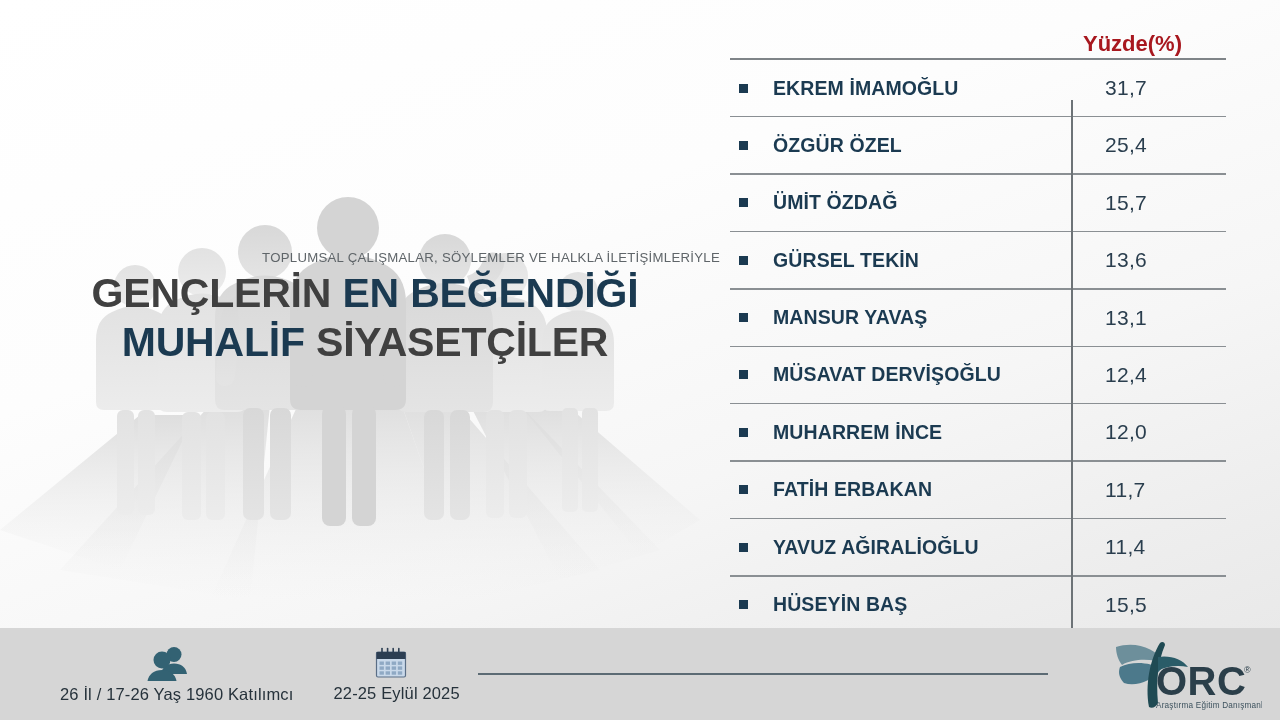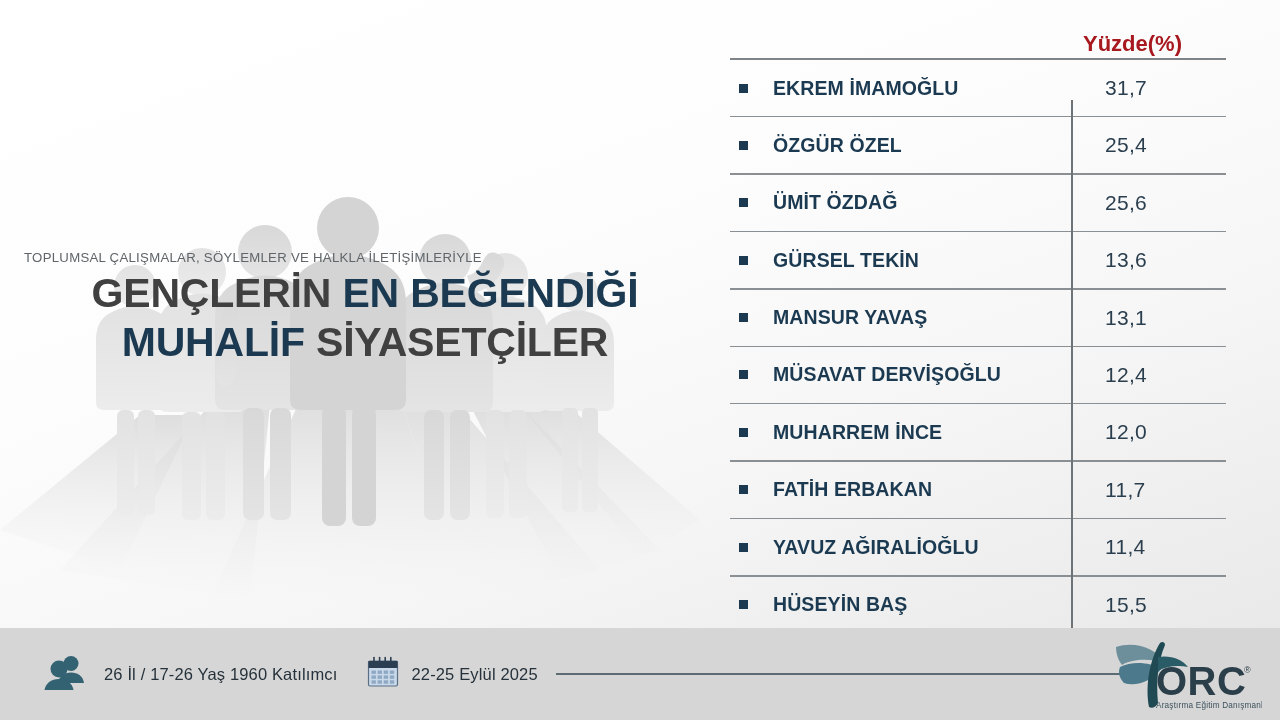--- a/index.html
+++ b/index.html
@@ -17,21 +17,21 @@
     position:absolute;left:0;top:0;width:1280px;height:720px;
     background:linear-gradient(160deg,#ffffff 0%,#fdfdfd 35%,#f6f6f6 62%,#eeeeee 80%,#e6e6e6 100%);
   }
   .bg-art{position:absolute;left:0;top:100px;width:720px;height:520px;}
   .bg-art svg{display:block;width:100%;height:100%;}
 
   
   .hero{position:absolute;left:0;top:250px;width:720px;}
   .hero-sub{
     font-size:13.2px;font-weight:400;letter-spacing:.28px;
-    color:#5f6569;text-align:left;white-space:nowrap;
+    color:#5f6569;text-align:right;white-space:nowrap;
     margin:0 0 4px 6px;padding-left:18px;
   }
   .hero-title{
     text-align:center;padding-left:10px;
     font-weight:700;font-size:41px;line-height:1.20;
     letter-spacing:-.2px;margin:0;
   }
   .hero-title .l{display:block;white-space:nowrap;}
   .c-red{color:#404040;}
   .c-navy{color:#1B3A51;}
@@ -76,21 +76,21 @@
 
   
   .footer{
     position:absolute;left:0;bottom:0;width:1280px;height:92px;
     background:#d6d6d6;
   }
   .footer-inner{
     position:absolute;left:0;top:0;width:1280px;height:92px;
     display:flex;align-items:center;
   }
-  .f-item{display:flex;align-items:center;}
+  .f-item{display:flex;align-items:center;flex-direction:column;}
   .f-people{margin-left:44px;}
   .f-text{
     font-size:16.5px;color:#26323b;font-weight:400;letter-spacing:.15px;
     white-space:nowrap;
   }
   .f-people .f-text{margin-left:16px;}
   .f-cal{margin-left:28px;}
   .f-cal .f-text{margin-left:12px;}
   .f-line{
     flex:1;height:1.3px;background:#5c6b74;
@@ -218,21 +218,21 @@
         </div>
         <div class="row-val">25,4</div>
       </div>
       <div class="rule thin"></div>
 
       <div class="row">
         <div class="row-name">
           <span class="bullet"></span>
           <span>ÜMİT ÖZDAĞ</span>
         </div>
-        <div class="row-val">25,6</div>
+        <div class="row-val">15,7</div>
       </div>
       <div class="rule thin"></div>
 
       <div class="row">
         <div class="row-name">
           <span class="bullet"></span>
           <span>GÜRSEL TEKİN</span>
         </div>
         <div class="row-val">13,6</div>
       </div>

